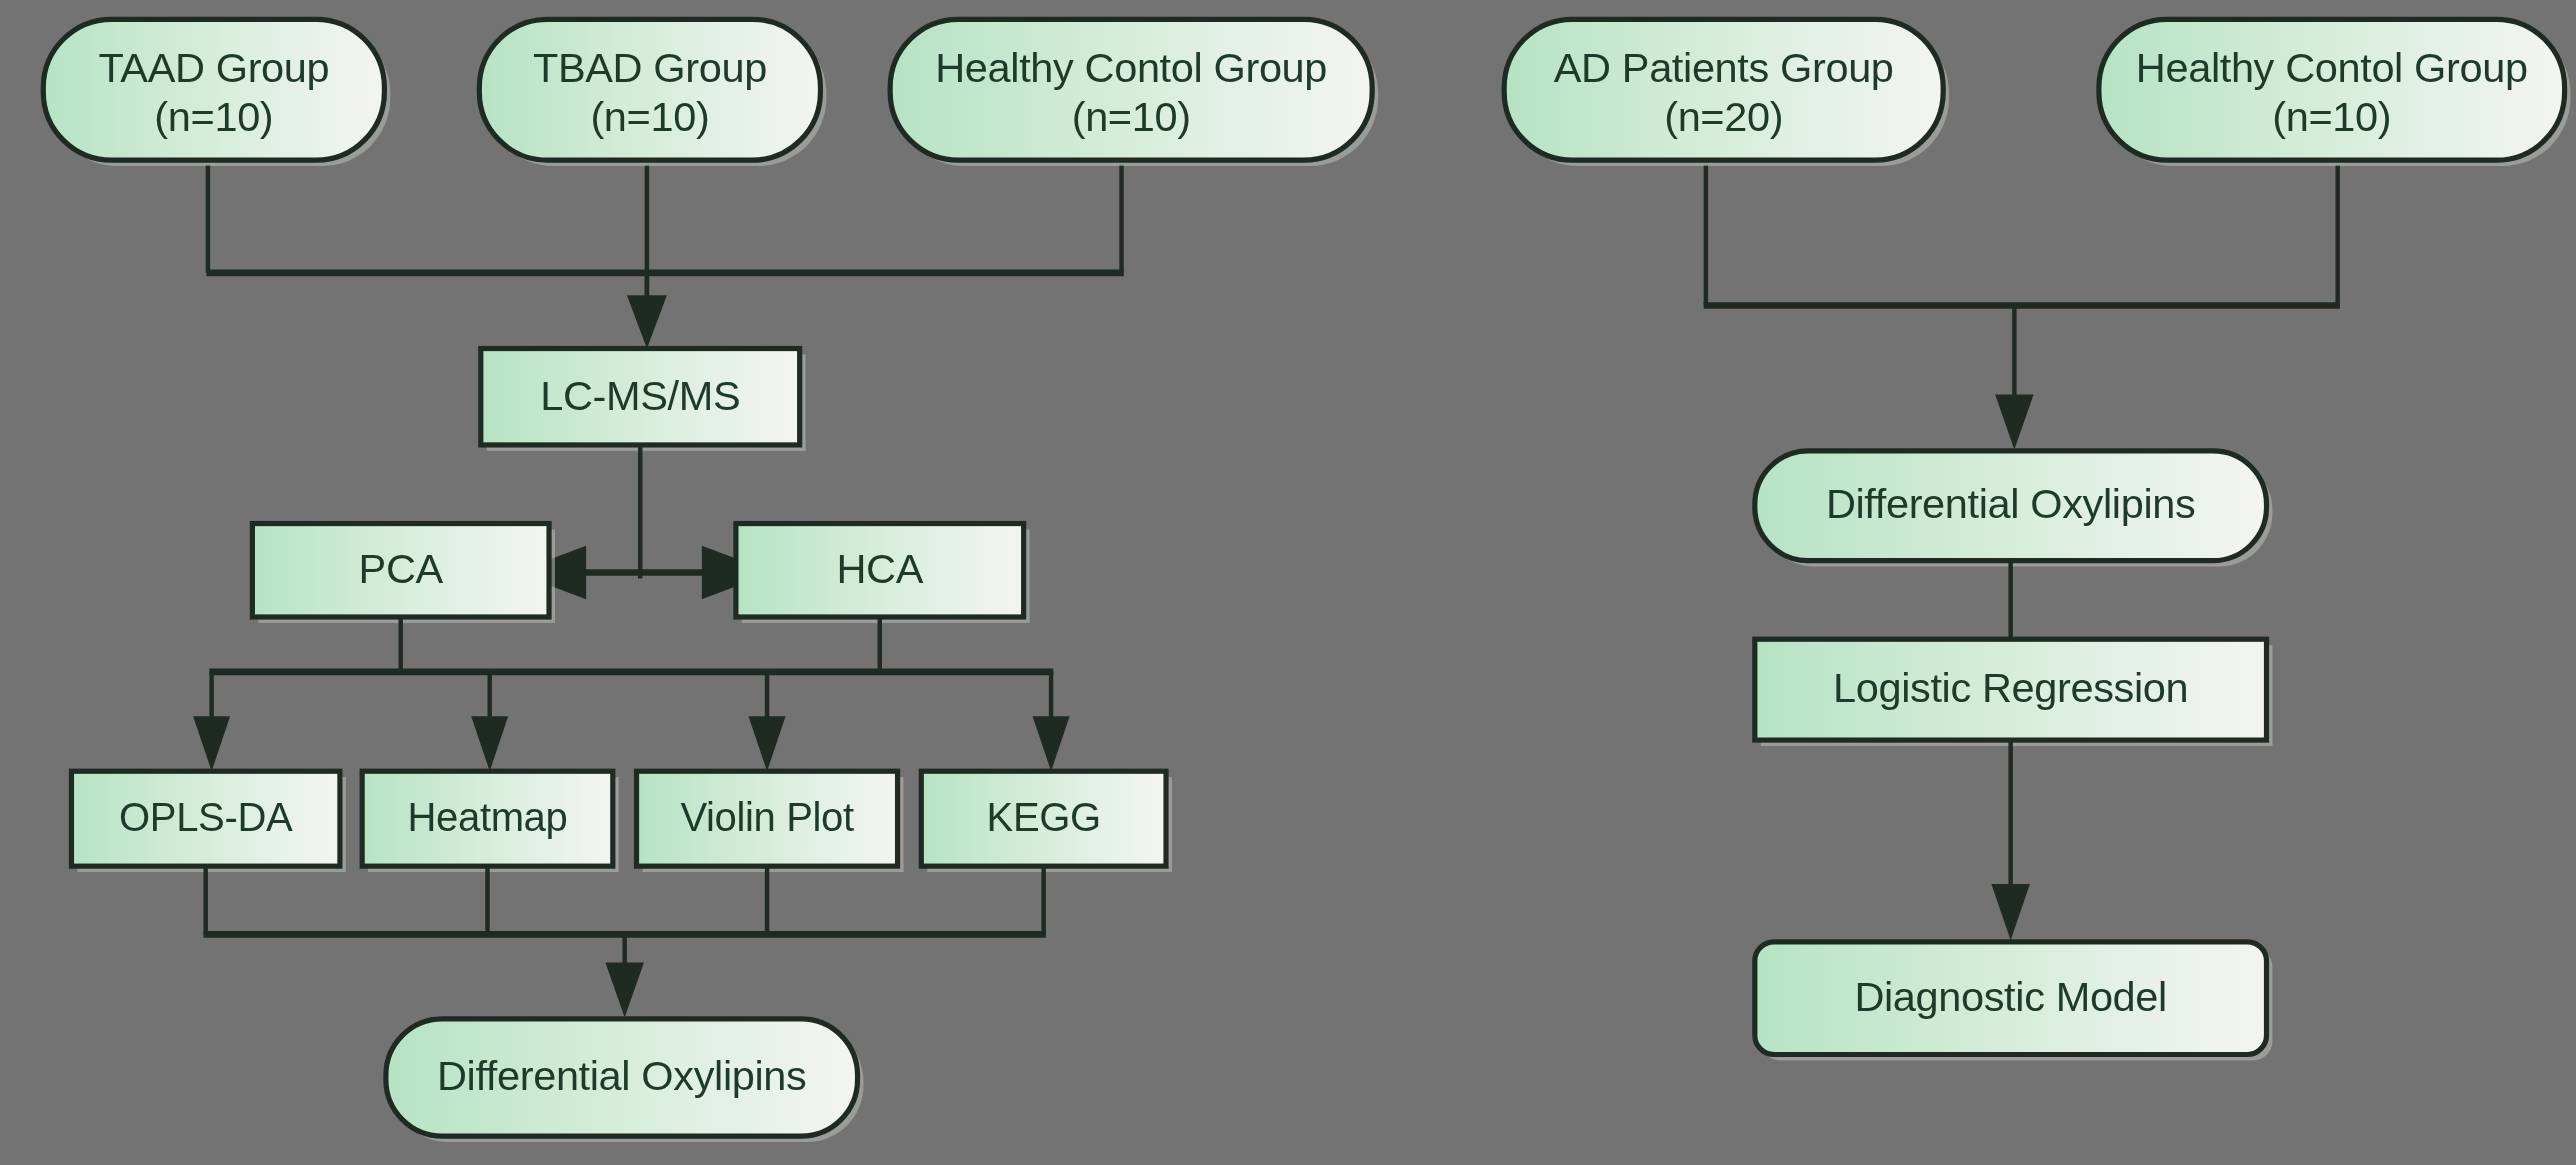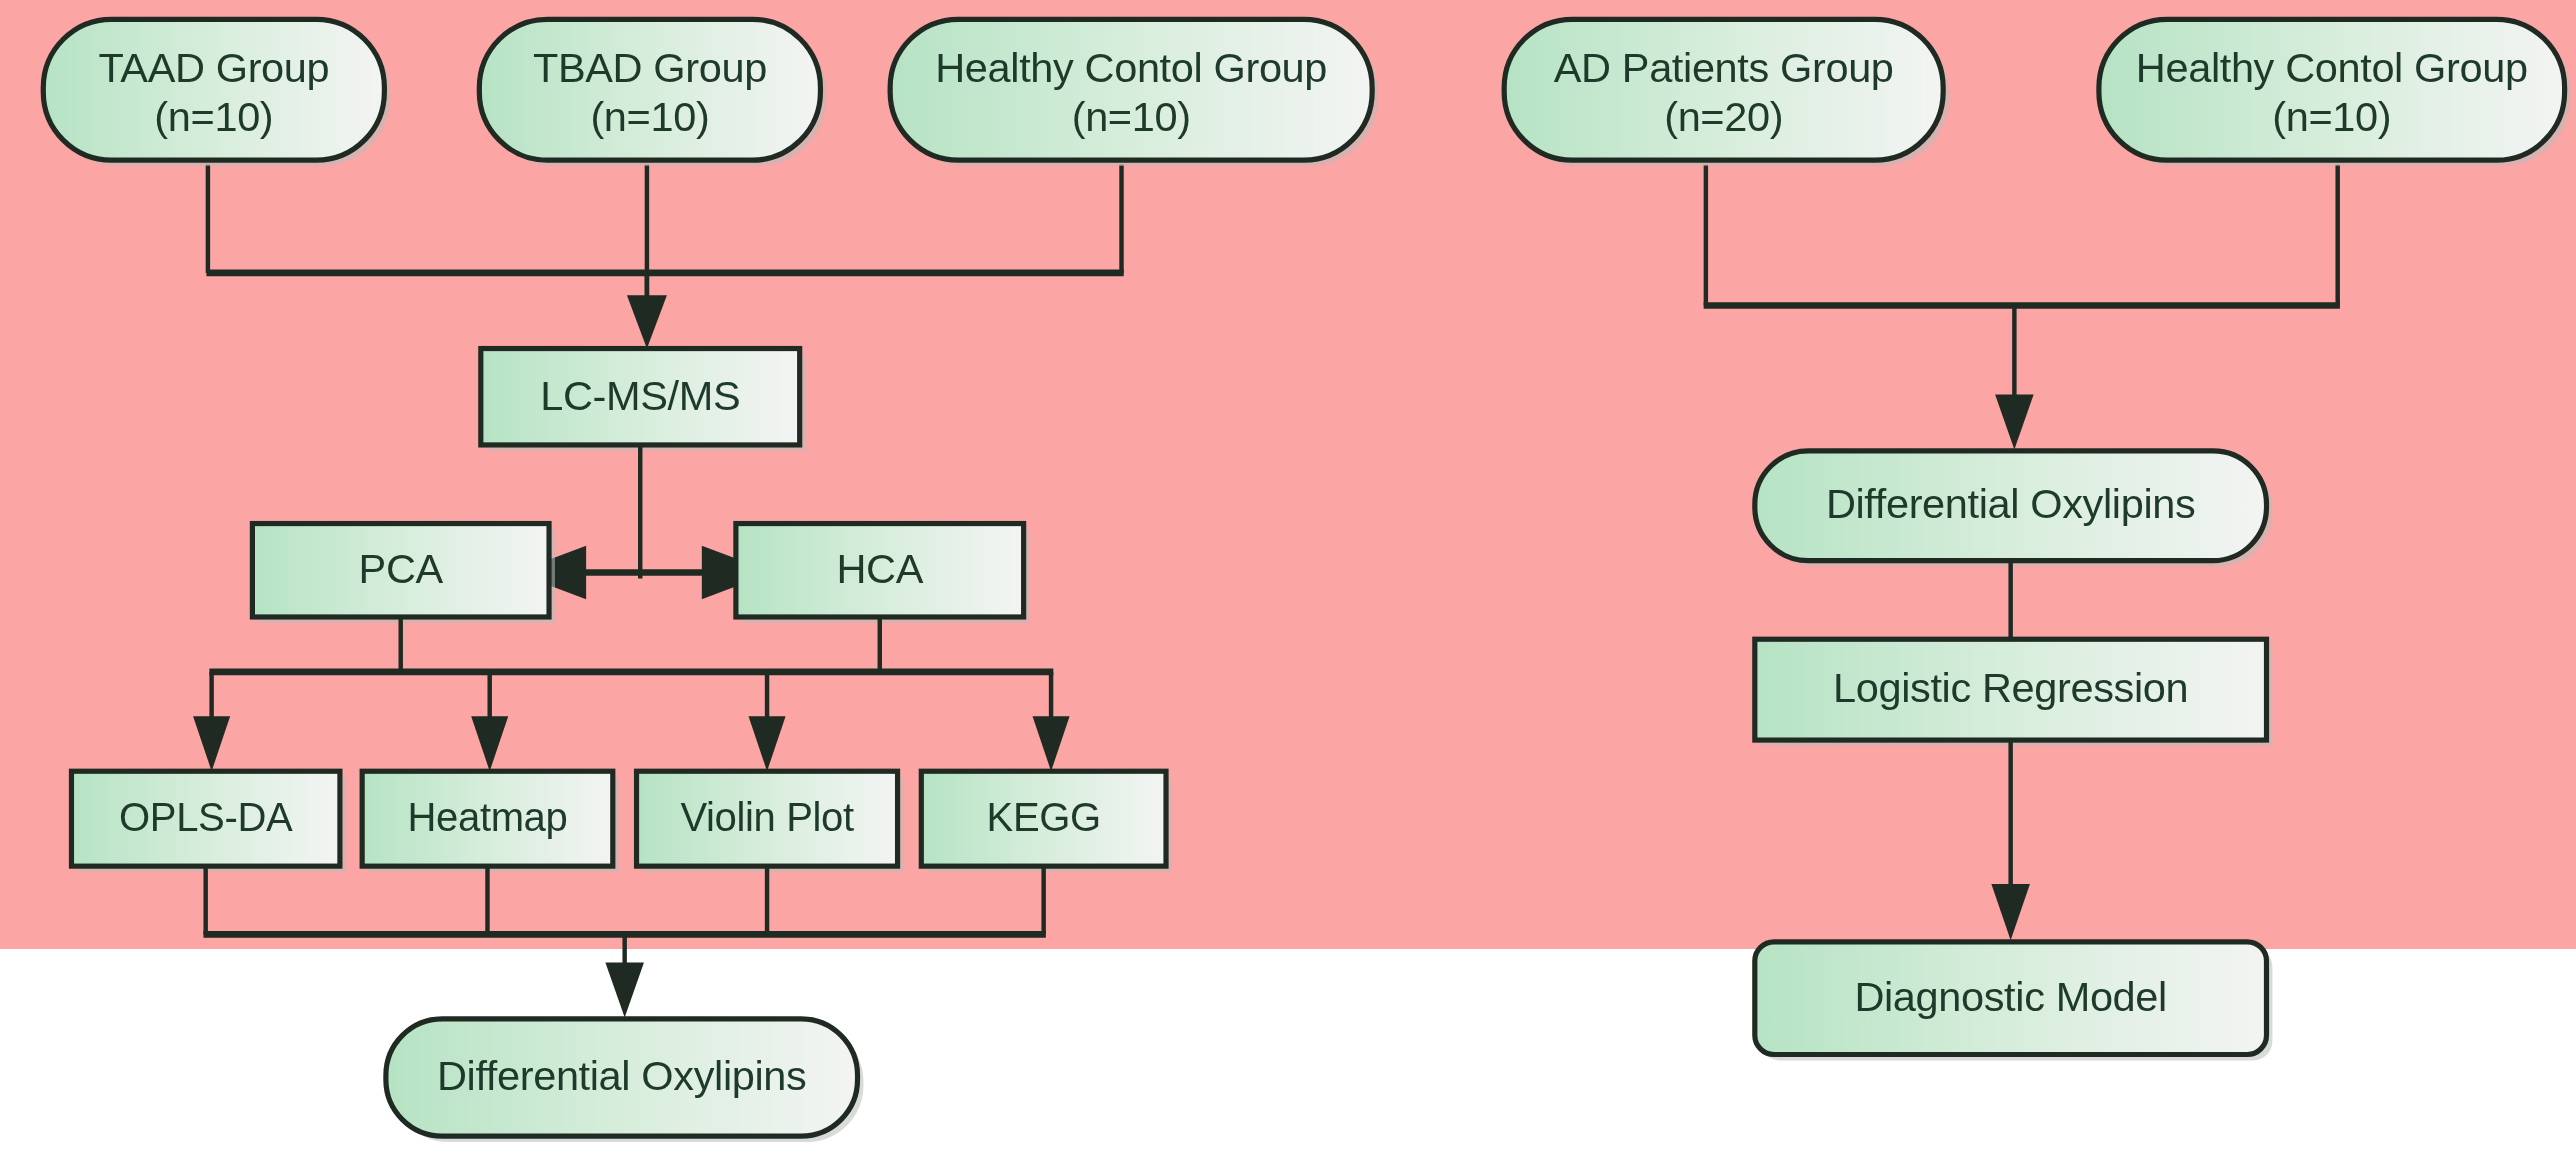--- a/index.html
+++ b/index.html
@@ -9,22 +9,22 @@
   }
   body {
     width: 2576px;
     height: 1165px;
     font-family: "Liberation Sans", sans-serif;
     overflow: hidden;
   }
   #flowchart-root {
     position: relative;
     width: 2576px;
-    height: 949px;
-    background: #fca5a5;
+    height: 1165px;
+    background: #737373;
     text-decoration: underline;
   }
   svg.diagram {
     display: block;
     width: 2576px;
     height: 1165px;
   }
   .node-label {
     font-family: "Liberation Sans", sans-serif;
     fill: #1d3a2a;

